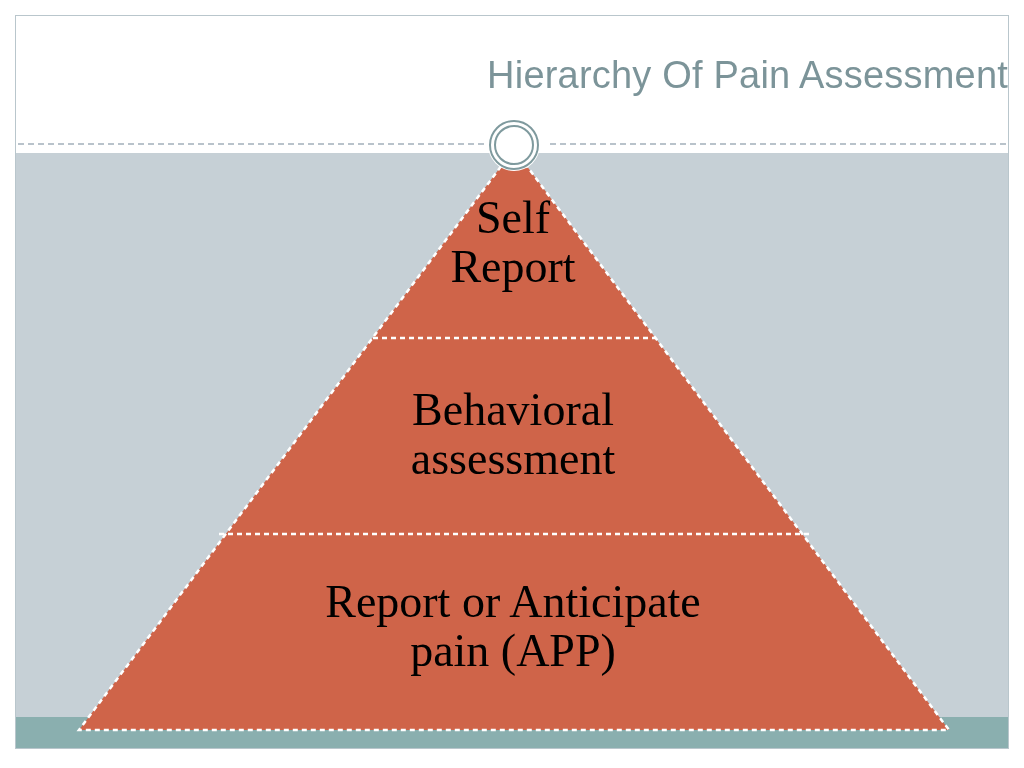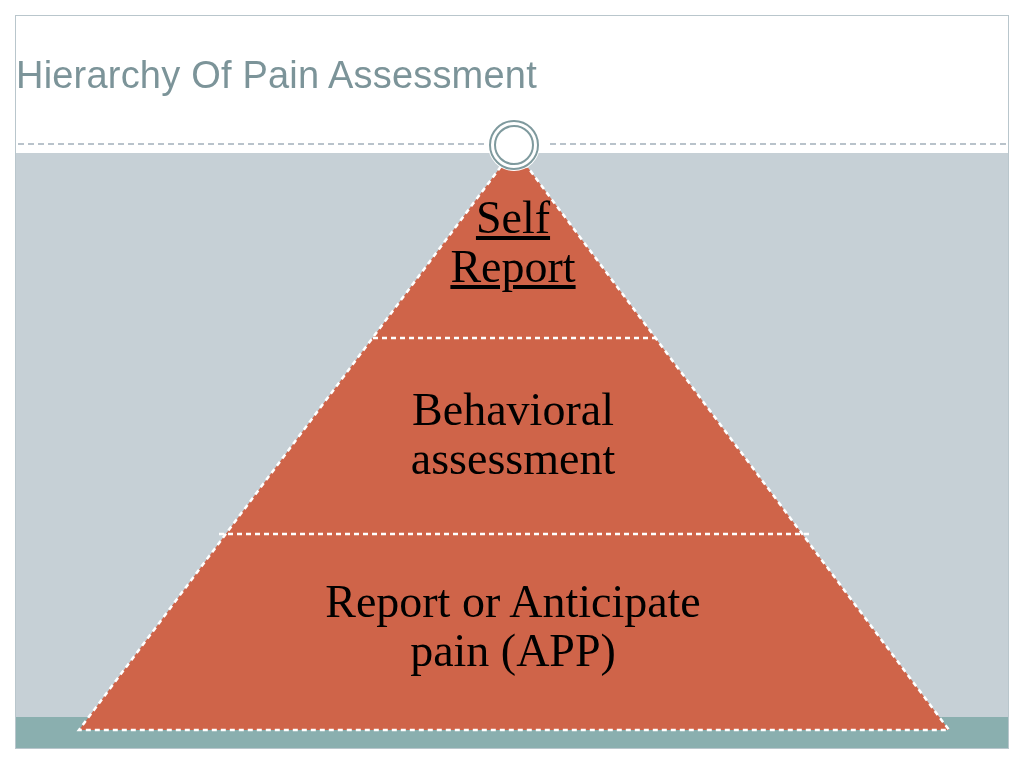--- a/index.html
+++ b/index.html
@@ -34,21 +34,21 @@
     width: 100%;
     height: 137px;
     background: #ffffff;
   }
 
   .slide-title {
     position: absolute;
     left: 0;
     top: 38px;
     width: 100%;
-    text-align: left;
+    text-align: right;
     font-family: "Liberation Sans", sans-serif;
     font-size: 38px;
     font-weight: 400;
     letter-spacing: 0.2px;
     color: #7c9499;
     white-space: nowrap;
   }
 
   
   .title-rule {
@@ -125,21 +125,20 @@
     font-family: "Liberation Serif", serif;
     line-height: 1.06;
     z-index: 5;
     white-space: pre-line;
   }
   .tier-top {
     left: 317px;
     top: 178px;
     width: 360px;
     font-size: 46px;
-    text-decoration: underline;
   }
   .tier-mid {
     left: 247px;
     top: 370px;
     width: 500px;
     font-size: 46px;
   }
   .tier-base {
     left: 117px;
     top: 562px;

